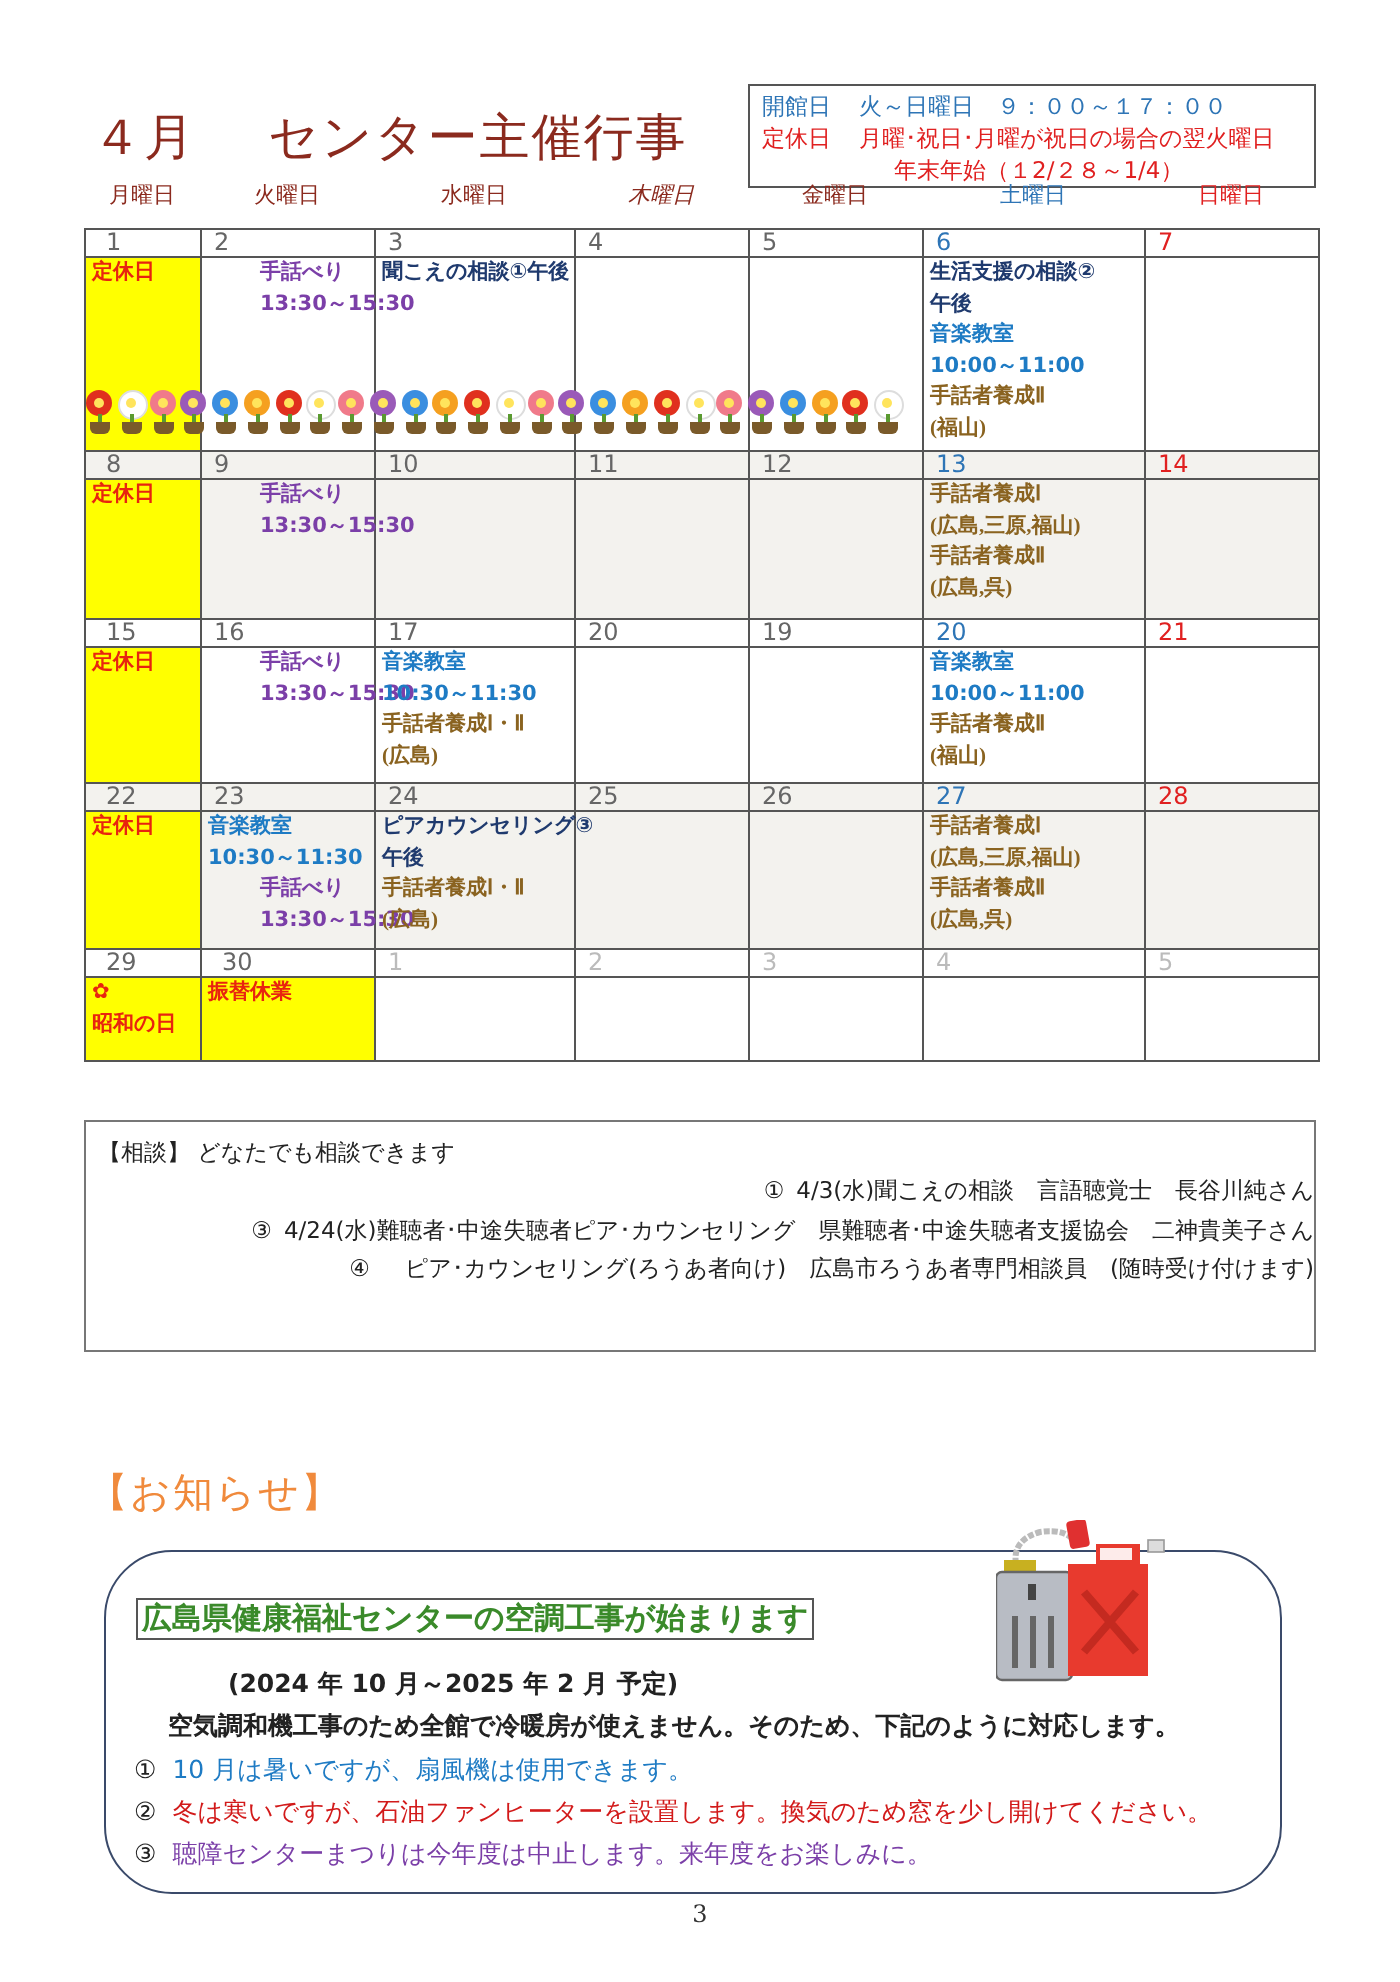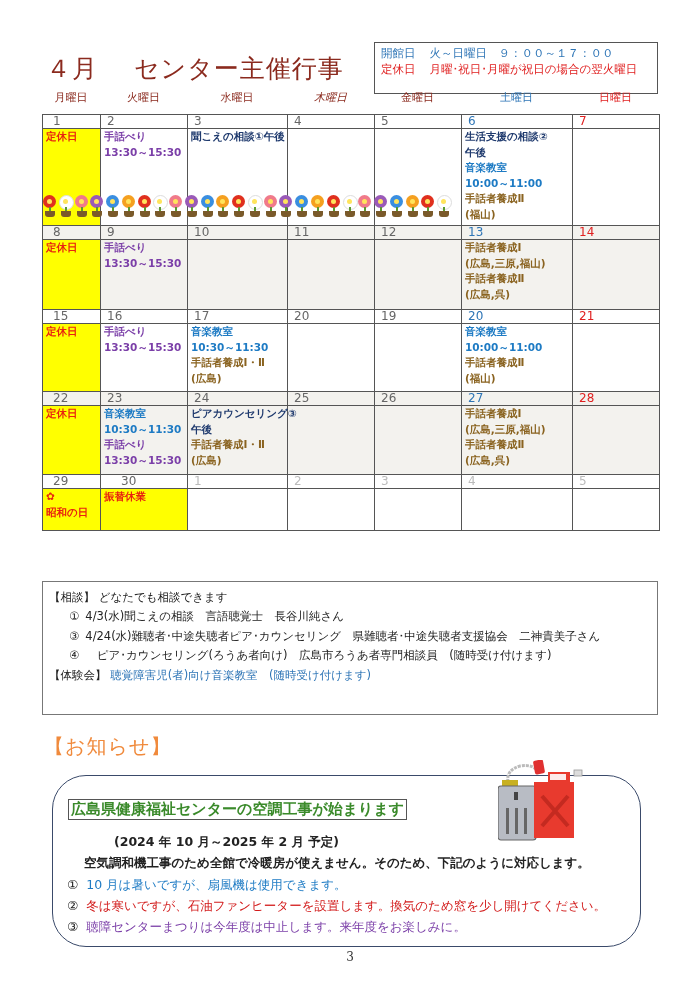--- a/index.html
+++ b/index.html
@@ -16,33 +16,33 @@
   table.cal { position:absolute; left:42px; top:114px; border-collapse:collapse; table-layout:fixed; width:617px; }
   table.cal td { border:1px solid #555; padding:0 3px; vertical-align:top; font-size:11px; }
   tr.num td { height:13px; font-size:12px; color:#666; padding-left:6px; line-height:13px; }
   tr.num td.sat { color:#2e75b6; }
   tr.num td.sun { color:#e02020; }
   tr.num td.next { color:#bbb; }
   tr.grey td { background:#f3f2ee; }
   td.yellow { background:#ffff00 !important; }
   .ev { font-weight:bold; font-size:10.5px; line-height:15.5px; white-space:nowrap; }
   .c-red { color:#e8240f; }
-  .c-purple { color:#7b3fa8; }
+  .c-purple { color:#7b3fa8;margin-left:26px; }
   .c-navy { color:#1f3a6e; }
   .c-blue { color:#1e7bc4; }
-  .c-brown { color:#8a6320; }
+  .c-brown { color:#8a6320;font-family:Liberation Serif, serif; }
   .flowers { position:absolute; left:42px; top:194px; width:410px; height:24px; display:flex; }
   .flower { width:16px; height:24px; position:relative; margin-right:0.5px; }
   .flower .petal { position:absolute; left:1px; top:1px; width:13px; height:13px; border-radius:50%; }
   .flower .center { position:absolute; left:5px; top:5px; width:5px; height:5px; border-radius:50%; background:#ffe45c; }
   .flower .stem { position:absolute; left:7px; top:13px; width:2px; height:4px; background:#5a9a30; }
   .flower .pot { position:absolute; left:3px; top:17px; width:10px; height:6px; background:#7a5a2a; border-radius:0 0 3px 3px; }
 
-  .consult { position:absolute; left:42px; top:581px; width:616px; height:134px; border:1px solid #777; box-sizing:border-box; padding:6px 0 0 6px; font-size:11.5px; line-height:19.4px; color:#222; }
-  .consult .item { padding-left:20px; white-space:nowrap; }
+  .consult { position:absolute; left:42px; top:560px; width:616px; height:116px; border:1px solid #777; box-sizing:border-box; padding:6px 0 0 6px; font-size:11.5px; line-height:19.4px; color:#222; }
+  .consult .item { padding-left:20px; white-space:nowrap;text-align:right; }
   .consult .item .n { margin-right:6px; }
   .consult .blue { color:#2e75b6; }
 
   .notice-head { position:absolute; left:44px; top:733px; font-size:20px; color:#f08a3c; letter-spacing:1px; }
   .notice-box { position:absolute; left:52px; top:775px; width:589px; height:172px; border:1.5px solid #3a4a6a; border-radius:34px; box-sizing:border-box; }
   .notice-title { position:absolute; left:68px; top:799px; border:1px solid #555; padding:0 2px; font-size:15px; font-weight:bold; color:#3a8a2a; white-space:nowrap; }
   .notice-sched { position:absolute; left:114px; top:834px; font-size:12.5px; font-weight:bold; color:#222; white-space:nowrap; }
   .notice-body { position:absolute; left:84px; top:855px; font-size:12.5px; font-weight:bold; color:#222; white-space:nowrap; }
   .notice-li { position:absolute; left:67px; font-size:12.5px; font-weight:normal; white-space:nowrap; }
   .notice-li .n { color:#222; margin-right:8px; }
@@ -53,20 +53,21 @@
 </head>
 <body>
 
 <div class="title">
   <span class="month">４月</span><span>センター主催行事</span>
 </div>
 
 <div class="infobox">
   <div class="open"><span class="lbl">開館日</span><span>火～日曜日　９：００～１７：００</span></div>
   <div class="closed"><span class="lbl">定休日</span><span>月曜･祝日･月曜が祝日の場合の翌火曜日</span></div>
+  <div class="yearend">年末年始（１2/２８～1/4）</div>
 </div>
 
 <div class="dow" style="left:42px;width:58px;">月曜日</div>
 <div class="dow" style="left:100px;width:87px;">火曜日</div>
 <div class="dow" style="left:187px;width:100px;">水曜日</div>
 <div class="dow" style="left:287px;width:87px;font-style:italic;">木曜日</div>
 <div class="dow" style="left:374px;width:87px;">金曜日</div>
 <div class="dow" style="left:461px;width:111px;color:#2e75b6;">土曜日</div>
 <div class="dow" style="left:572px;width:87px;color:#e02020;">日曜日</div>
 
@@ -204,21 +205,21 @@
         <td style="height: 68px;">
           <div class="ev c-brown">手話者養成Ⅰ</div>
           <div class="ev c-brown">(広島,三原,福山)</div>
           <div class="ev c-brown">手話者養成Ⅱ</div>
           <div class="ev c-brown">(広島,呉)</div>
         </td>
         <td style="height: 68px;"></td>
       </tr>
       <tr class="num">
         <td class="" style="padding-left: 10px;">29</td>
-        <td class="" style="padding-left: 20px;">30</td>
+        <td class="" style="padding-left: 10px;">30</td>
         <td class="next">1</td>
         <td class="next">2</td>
         <td class="next">3</td>
         <td class="next">4</td>
         <td class="next">5</td>
       </tr>
       <tr class="">
         <td class="yellow" style="height: 41px;">
           <div class="ev c-red">✿</div>
           <div class="ev c-red">昭和の日</div>
@@ -392,21 +393,20 @@
       <div class="stem"></div>
       <div class="pot"></div>
     </div>
   </div>
 
 <div class="consult">
   <div>【相談】 どなたでも相談できます</div>
   <div class="item"><span class="n">①</span><span>4/3(水)聞こえの相談　言語聴覚士　長谷川純さん</span></div>
   <div class="item"><span class="n">③</span><span>4/24(水)難聴者･中途失聴者ピア･カウンセリング　県難聴者･中途失聴者支援協会　二神貴美子さん</span></div>
   <div class="item"><span class="n">④</span><span>　ピア･カウンセリング(ろうあ者向け)　広島市ろうあ者専門相談員　(随時受け付けます)</span></div>
-  <div><span>【体験会】</span> <span class="blue">聴覚障害児(者)向け音楽教室　(随時受け付けます)</span></div>
 </div>
 
 <div class="notice-head">【お知らせ】</div>
 <div class="notice-box"></div>
 
 <svg class="heater" width="110" height="82" viewBox="0 0 110 82">
   <path d="M10 22 q-2 -12 12 -16 q14 -2 18 6" fill="none" stroke="#bbb" stroke-width="3" stroke-dasharray="3 1"></path>
   <rect x="36" y="0" width="10" height="14" rx="2" fill="#e03030" transform="rotate(-10 41 7)"></rect>
   <rect x="4" y="20" width="16" height="6" fill="#c8b020"></rect>
   <rect x="0" y="26" width="38" height="54" rx="3" fill="#b8bcc4" stroke="#666" stroke-width="1.2"></rect>

